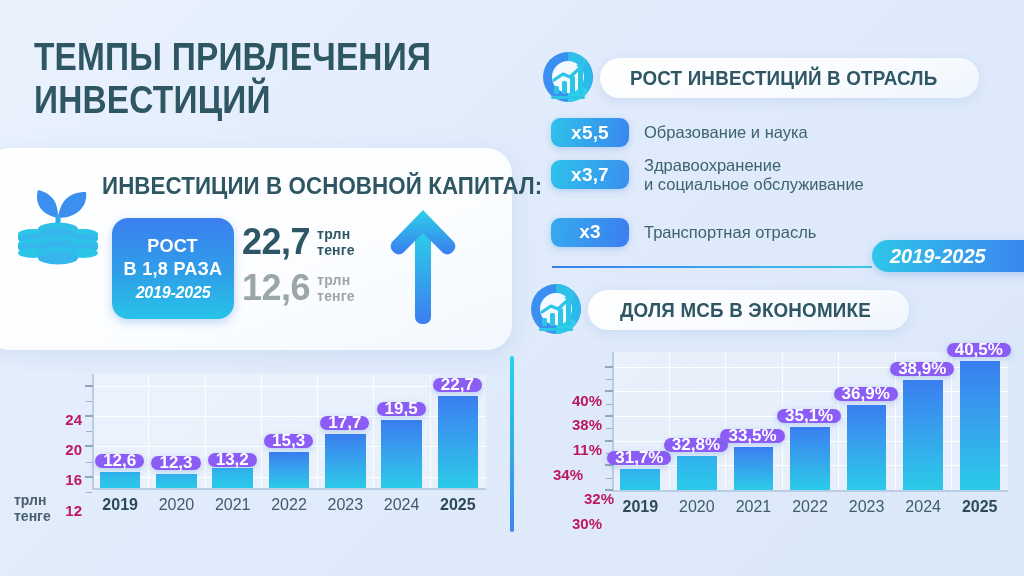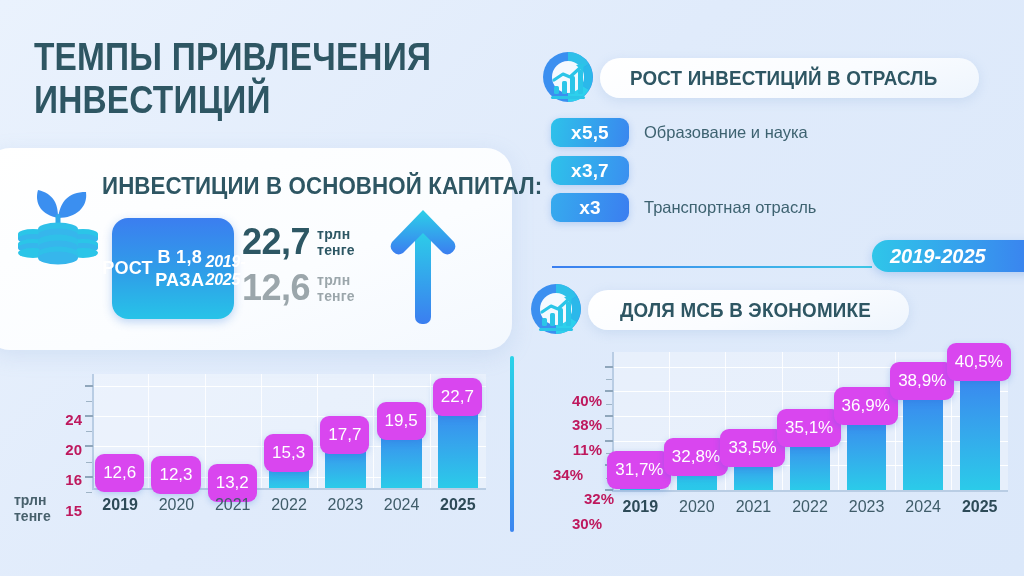--- a/index.html
+++ b/index.html
@@ -52,21 +52,21 @@
     letter-spacing: 0.1px;
     transform: scaleX(0.93);
     transform-origin: left top;
     white-space: nowrap;
   }
   #growth-badge {
     position: absolute; left: 128px; top: 70px;
     width: 122px; height: 101px;
     border-radius: 16px;
     background: linear-gradient(180deg, #3b7ef0 0%, #2f9fe8 55%, #27c3e8 100%);
-    display: flex; flex-direction: row;
+    display: flex; flex-direction: column;
     align-items: center; justify-content: center;
     box-shadow: 0 3px 10px rgba(50,120,220,0.30);
   }
   .growth-line {
     color: #ffffff; font-weight: 700;
     font-family: "Liberation Sans Narrow", "Liberation Sans", sans-serif;
     font-size: 19px; line-height: 1.16;
     letter-spacing: 0.3px;
     text-align: center;
     transform: scaleX(0.95);
@@ -149,21 +149,21 @@
     box-shadow: 0 2px 7px rgba(50,120,220,0.25);
   }
   .sector-badge.g1 { background: linear-gradient(100deg, #2ec2ea 0%, #3a86ef 100%); }
   .sector-badge.g2 { background: linear-gradient(100deg, #2ec2ea 0%, #3a8ff0 100%); }
   .sector-badge.g3 { background: linear-gradient(100deg, #36abee 0%, #3b7ef0 100%); }
   .sector-label {
     margin-left: 15px;
     font-size: 16.5px; line-height: 1.14;
     color: #3d6270; font-weight: 400;
   }
-  #sector-row-2 { margin-bottom: 8px; }
+  #sector-row-2 { margin-bottom: 24px; }
 
   #period-badge {
     position: absolute; left: 872px; top: 240px;
     width: 170px; height: 32px;
     border-radius: 16px;
     background: linear-gradient(90deg, #2fc6e9 0%, #3b7ef0 100%);
     display: flex; align-items: center;
     padding-left: 18px;
     box-shadow: 0 3px 10px rgba(50,120,220,0.25);
   }
@@ -180,24 +180,24 @@
     position: absolute; font-weight: 700; font-size: 15px;
     color: #be185d; text-align: right; white-space: nowrap; margin-top: 35px;
   }
   .bar {
     position: absolute;
     background: linear-gradient(180deg, #3b7ef0 0%, #35a8ec 55%, #2bcbe9 100%);
   }
   .bar.low { background: linear-gradient(180deg, #32b2ed 0%, #2ac9e9 100%); }
   .value-badge {
     position: absolute;
-    height: 38px; padding: 0 8px;
+    height: 14px; padding: 0 8px;
     border-radius: 9px;
-    background: #d946ef;
-    color: #ffffff; font-weight: 400; font-size: 17px;
+    background: #8b5cf6;
+    color: #ffffff; font-weight: 700; font-size: 17px;
     display: flex; align-items: center; justify-content: center;
     white-space: nowrap;
     box-shadow: 0 2px 6px rgba(40,110,210,0.25);
   }
   .xtick-label {
     position: absolute;
     font-size: 16px; color: #3f5c69;
     text-align: center; white-space: nowrap;
   }
   .xtick-label.bold { font-weight: 700; color: #2d4a57; }
@@ -300,20 +300,22 @@
   <rect x="12" y="48" width="34" height="3" rx="1.5" fill="#2bc5e8"></rect>
 </svg>
 
 <div id="sector-list">
   <div class="sector-row" id="sector-row-1">
     <div class="sector-badge g1">x5,5</div>
     <div class="sector-label"><span>Образование и наука</span></div>
   </div>
   <div class="sector-row" id="sector-row-2">
     <div class="sector-badge g2">x3,7</div>
+    <div class="sector-label" style="white-space:pre-line"><span style="white-space:pre-line">Здравоохранение
+и социальное обслуживание</span></div>
   </div>
   <div class="sector-row" id="sector-row-3">
     <div class="sector-badge g3">x3</div>
     <div class="sector-label"><span>Транспортная отрасль</span></div>
   </div>
 </div>
 
 <div id="period-badge">
   <span id="period-badge-label">2019-2025</span>
 </div>
@@ -344,39 +346,39 @@
     <div class="gridline" style="left: 80px; top: 26.0795px; width: 394px;"></div>
     <div class="vgridline" style="left: 136.286px; top: 14px; height: 114px;"></div>
     <div class="vgridline" style="left: 192.571px; top: 14px; height: 114px;"></div>
     <div class="vgridline" style="left: 248.857px; top: 14px; height: 114px;"></div>
     <div class="vgridline" style="left: 305.143px; top: 14px; height: 114px;"></div>
     <div class="vgridline" style="left: 361.429px; top: 14px; height: 114px;"></div>
     <div class="vgridline" style="left: 417.714px; top: 14px; height: 114px;"></div>
     <div class="axis-line" style="left: 80px; top: 14px; width: 2px; height: 114px;"></div>
     <div class="axis-line" style="left: 80px; top: 128px; width: 394px; height: 2px;"></div>
     <div class="tick-major" style="left: 73px; top: 115.675px;"></div>
-    <div class="ytick-label" style="left: 2px; top: 106.675px; width: 68px;">15</div>
+    <div class="ytick-label" style="left: 2px; top: 106.675px; width: 68px;">12</div>
     <div class="tick-minor" style="left: 74px; top: 101.576px;"></div>
     <div class="tick-major" style="left: 73px; top: 85.4768px;"></div>
     <div class="ytick-label" style="left: 2px; top: 76.4768px; width: 68px;">16</div>
     <div class="tick-minor" style="left: 74px; top: 71.3775px;"></div>
     <div class="tick-major" style="left: 73px; top: 55.2781px;"></div>
     <div class="ytick-label" style="left: 2px; top: 46.2781px; width: 68px;">20</div>
     <div class="tick-minor" style="left: 74px; top: 41.1788px;"></div>
     <div class="tick-major" style="left: 73px; top: 25.0795px;"></div>
     <div class="ytick-label" style="left: 2px; top: 16.0795px; width: 68px;">24</div>
     <div class="tick-minor" style="left: 74px; top: 131.775px;"></div>
     <div class="bar low" style="left: 87.88px; top: 112.146px; width: 40.5257px; height: 15.8543px;"></div>
     <div class="value-badge" style="left: 83.1429px; top: 94.1457px; min-width: 48px;">12,6</div>
     <div class="xtick-label bold" style="left: 80px; top: 136px; width: 56.2857px;">2019</div>
     <div class="bar low" style="left: 144.166px; top: 114.411px; width: 40.5257px; height: 13.5894px;"></div>
     <div class="value-badge" style="left: 139.429px; top: 96.4106px; min-width: 48px;">12,3</div>
     <div class="xtick-label" style="left: 136.286px; top: 136px; width: 56.2857px;">2020</div>
     <div class="bar low" style="left: 200.451px; top: 107.616px; width: 40.5257px; height: 20.3841px;"></div>
-    <div class="value-badge" style="left: 195.714px; top: 104px; min-width: 48px;">13,2</div>
+    <div class="value-badge" style="left: 195.714px; top: 93px; min-width: 48px;">13,2</div>
     <div class="xtick-label" style="left: 192.571px; top: 136px; width: 56.2857px;">2021</div>
     <div class="bar" style="left: 256.737px; top: 91.7616px; width: 40.5257px; height: 36.2384px;"></div>
     <div class="value-badge" style="left: 252px; top: 73.7616px; min-width: 48px;">15,3</div>
     <div class="xtick-label" style="left: 248.857px; top: 136px; width: 56.2857px;">2022</div>
     <div class="bar" style="left: 313.023px; top: 73.6424px; width: 40.5257px; height: 54.3576px;"></div>
     <div class="value-badge" style="left: 308.286px; top: 55.6424px; min-width: 48px;">17,7</div>
     <div class="xtick-label" style="left: 305.143px; top: 136px; width: 56.2857px;">2023</div>
     <div class="bar" style="left: 369.309px; top: 60.053px; width: 40.5257px; height: 67.947px;"></div>
     <div class="value-badge" style="left: 364.571px; top: 42.053px; min-width: 48px;">19,5</div>
     <div class="xtick-label" style="left: 361.429px; top: 136px; width: 56.2857px;">2024</div>

